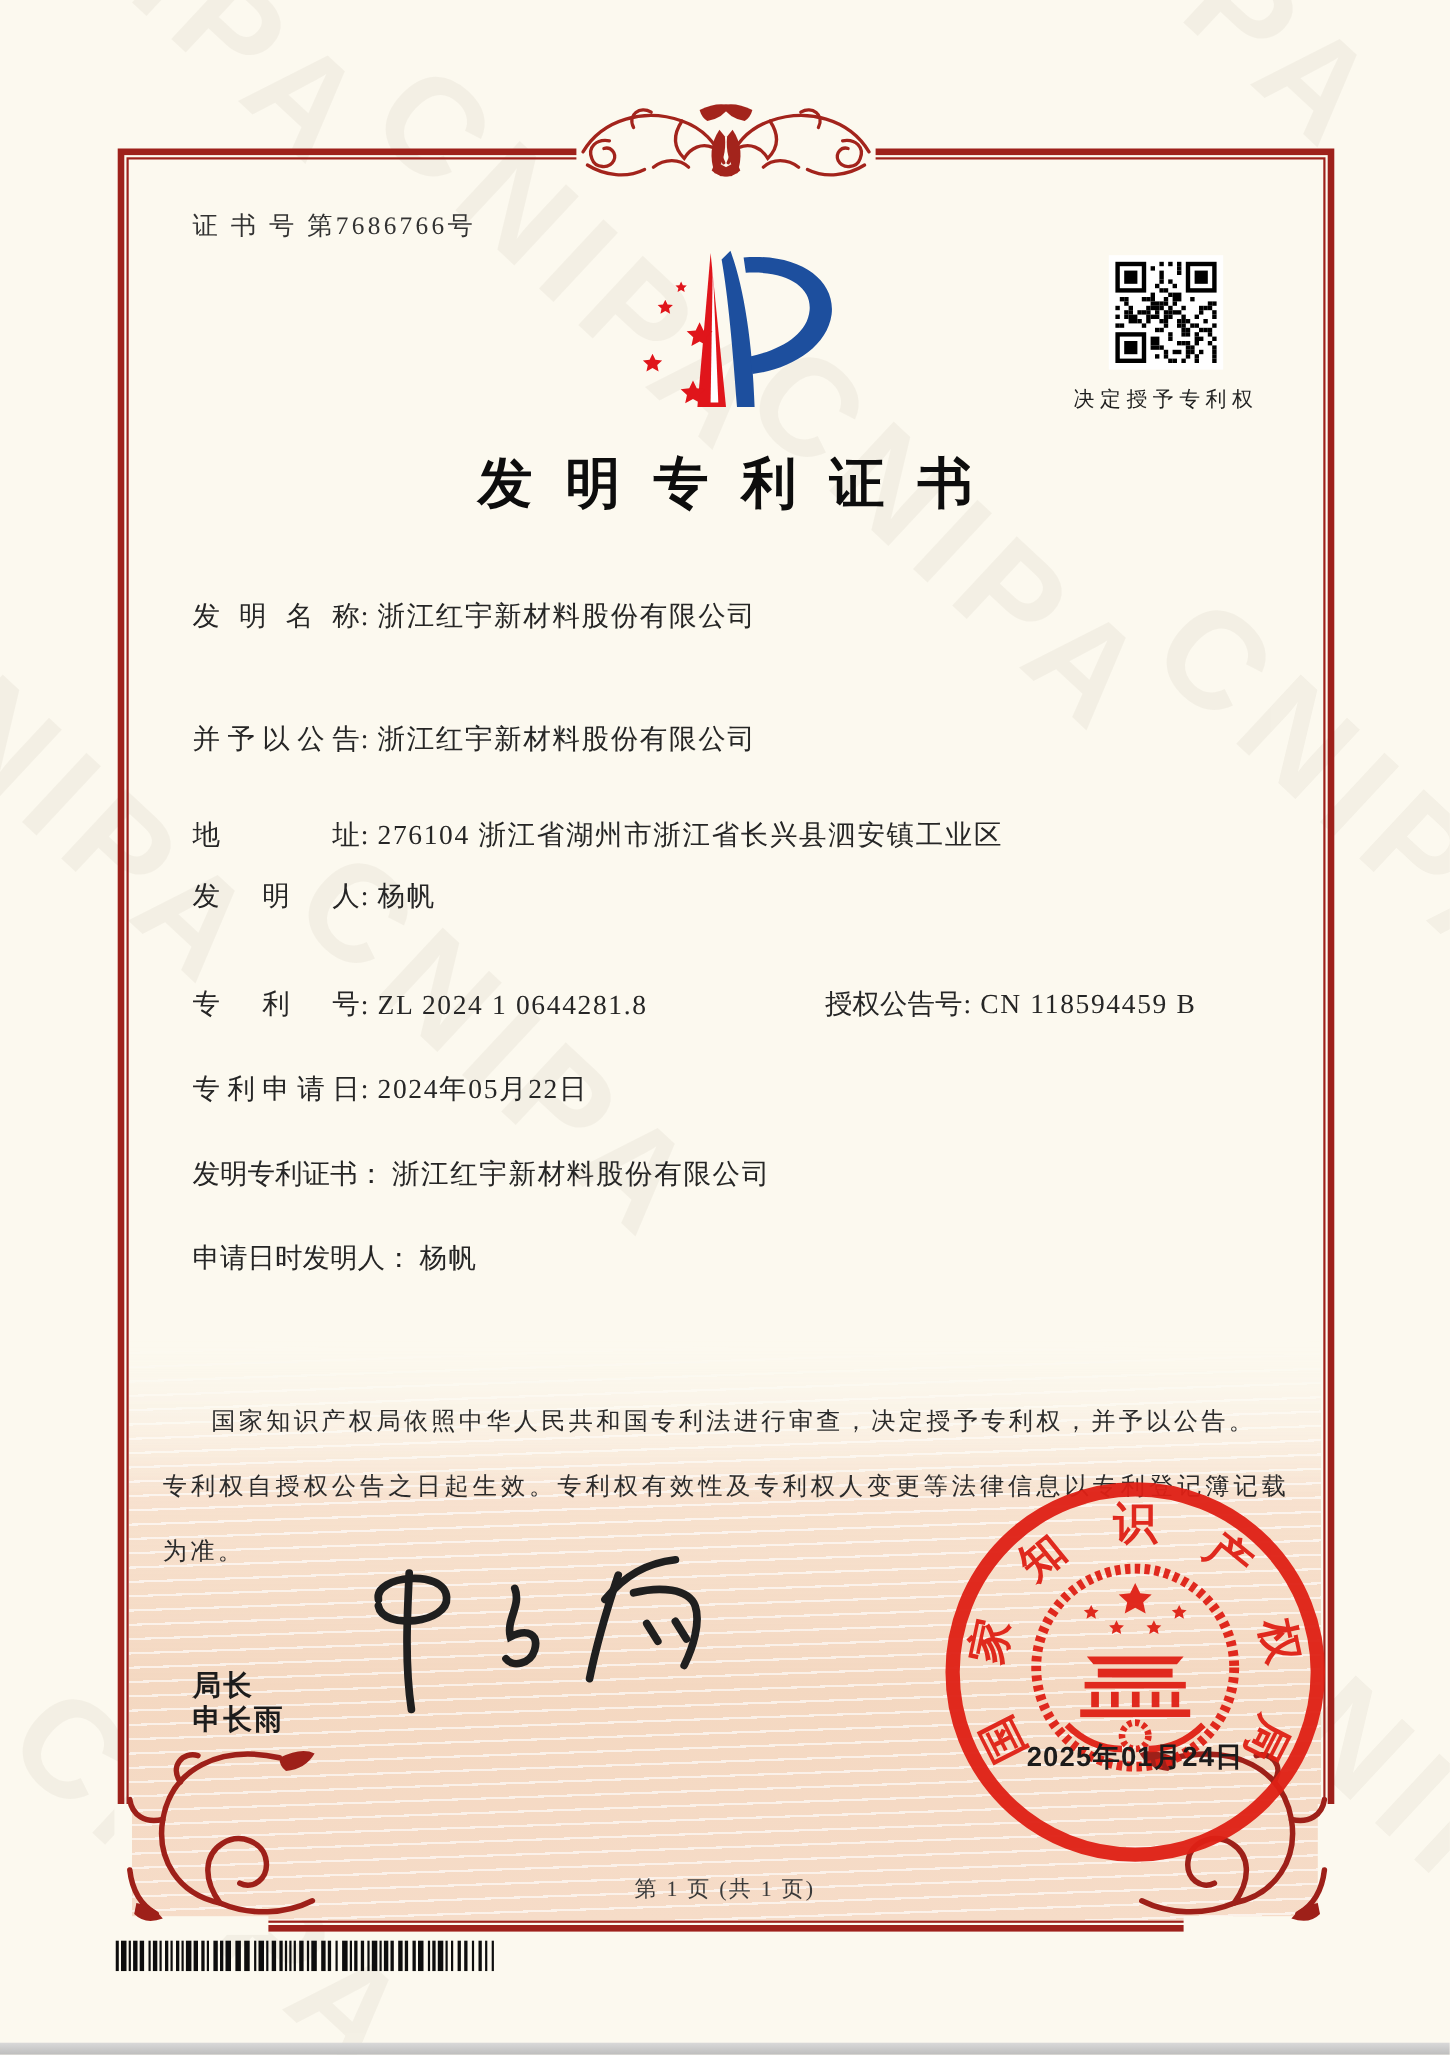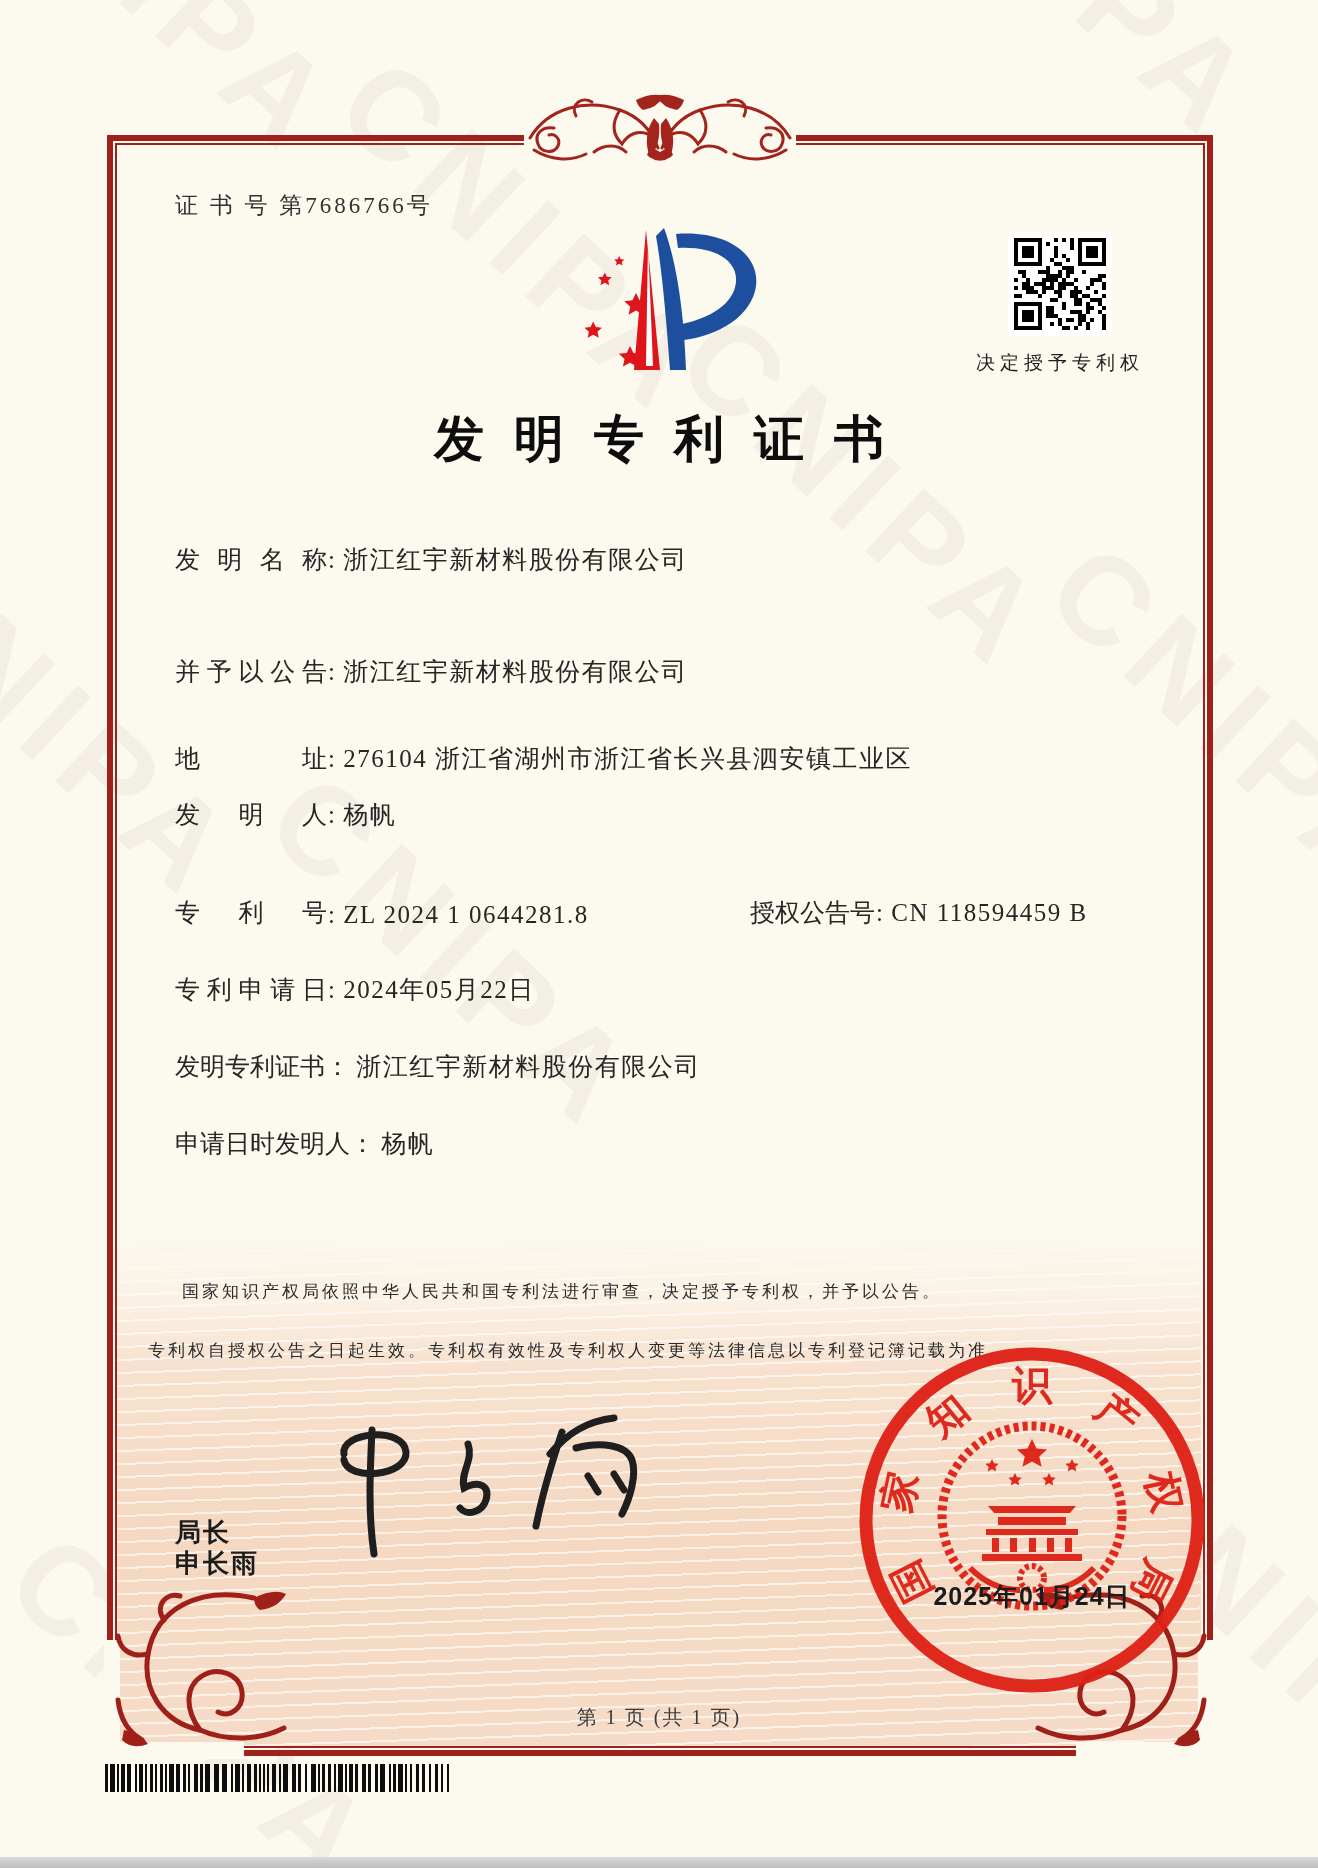--- a/index.html
+++ b/index.html
@@ -33,21 +33,21 @@
   #qr .m{position:absolute;background:#000;width:4px;height:4px;}
   .qr-label{position:absolute;left:960px;top:350px;width:200px;text-align:center;
             font-size:19px;letter-spacing:5px;color:#1f1f1f;z-index:5;}
   
   .row{position:absolute;left:175px;width:1030px;font-size:25px;color:#262626;z-index:5;}
   .jlabel{display:inline-block;width:152px;text-align:justify;text-align-last:justify;vertical-align:bottom;}
   .colon{display:inline-block;margin:0 2px 0 1px;}
   .val{letter-spacing:1.5px;}
   .pair2{position:absolute;left:575px;top:0;white-space:nowrap;font-family:Liberation Serif, serif;}
   
-  .statement{position:absolute;left:148px;top:1262px;width:1024px;font-size:17px;
+  .statement{position:absolute;left:148px;top:1262px;width:1024px;font-size:22px;
              letter-spacing:3px;line-height:59px;color:#2b2b2b;text-align:justify;z-index:5;}
   .statement .ind{text-indent:2em;}
   
   .signer{position:absolute;left:175px;font-size:26px;font-weight:700;letter-spacing:2px;
           color:#1c1c1c;font-family:"Liberation Sans","DejaVu Sans",sans-serif;z-index:5;}
   
   .seal{position:absolute;left:856px;top:1344px;width:352px;height:352px;z-index:6;opacity:.95;}
   .seal-char{position:absolute;left:50%;top:50%;font-size:40px;font-weight:700;color:#df2015;
              font-family:"Liberation Serif",serif;}
   .seal-date{position:absolute;left:856px;top:1580px;width:352px;text-align:center;font-size:25px;

